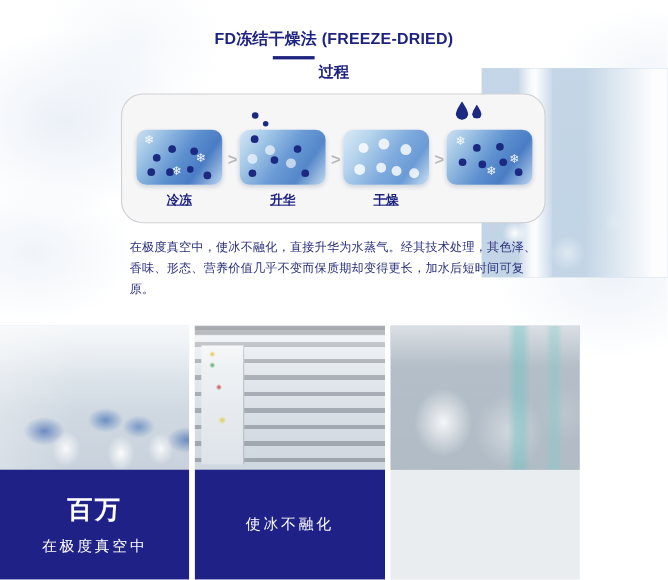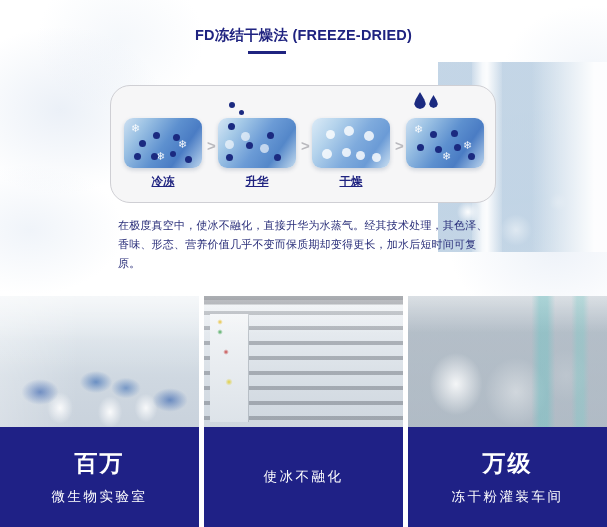--- a/index.html
+++ b/index.html
@@ -242,21 +242,21 @@
     line-height: 19px;
     color: #2a2f7a;
     letter-spacing: 0.2px;
   }
 
   
   #cards {
     position: absolute;
     left: 0;
     top: 296px;
-    width: 607px;
+    width: 527px;
     height: 231px;
     display: flex;
     gap: 5px;
   }
 
   .card {
     position: relative;
     flex: 1 1 0;
     height: 231px;
     overflow: hidden;
@@ -369,20 +369,21 @@
 <body>
 
 <div id="page"></div>
 
 <div id="top-section">
 
   <div class="ice-photo"></div>
 
   <div class="title">FD冻结干燥法 (FREEZE-DRIED)</div>
   <div class="title-rule"></div>
+  <div class="subtitle">过程</div>
 
   <div class="diagram-panel">
     <div class="stages">
 
       <div class="stage s1">
         <div class="vial frozen">
           <span class="flake" style="left:7px; top:5px;">❄</span>
           <span class="flake" style="left:54px; top:21px;">❄</span>
           <span class="flake" style="left:32px; top:33px;">❄</span>
           <i class="dot" style="left:29px; top:14px; width:7px; height:7px;"></i>
@@ -454,32 +455,28 @@
   <div class="desc">在极度真空中，使冰不融化，直接升华为水蒸气。经其技术处理，其色泽、香味、形态、营养价值几乎不变而保质期却变得更长，加水后短时间可复原。</div>
 
 </div>
 
 <div id="cards">
 
   <div class="card">
     <div class="card-photo photo-1"></div>
     <div class="card-banner">
       <div class="card-number">百万</div>
-      <div class="card-caption">微生物实验室</div>
+      <div class="card-caption">在极度真空中</div>
     </div>
   </div>
 
   <div class="card">
     <div class="card-photo photo-2"></div>
     <div class="card-banner">
       <div class="card-caption">使冰不融化</div>
     </div>
   </div>
 
   <div class="card">
     <div class="card-photo photo-3"></div>
-    <div class="card-banner">
-      <div class="card-number">万级</div>
-      <div class="card-caption">冻干粉灌装车间</div>
-    </div>
   </div>
 
 </div>
 
 </body></html>

